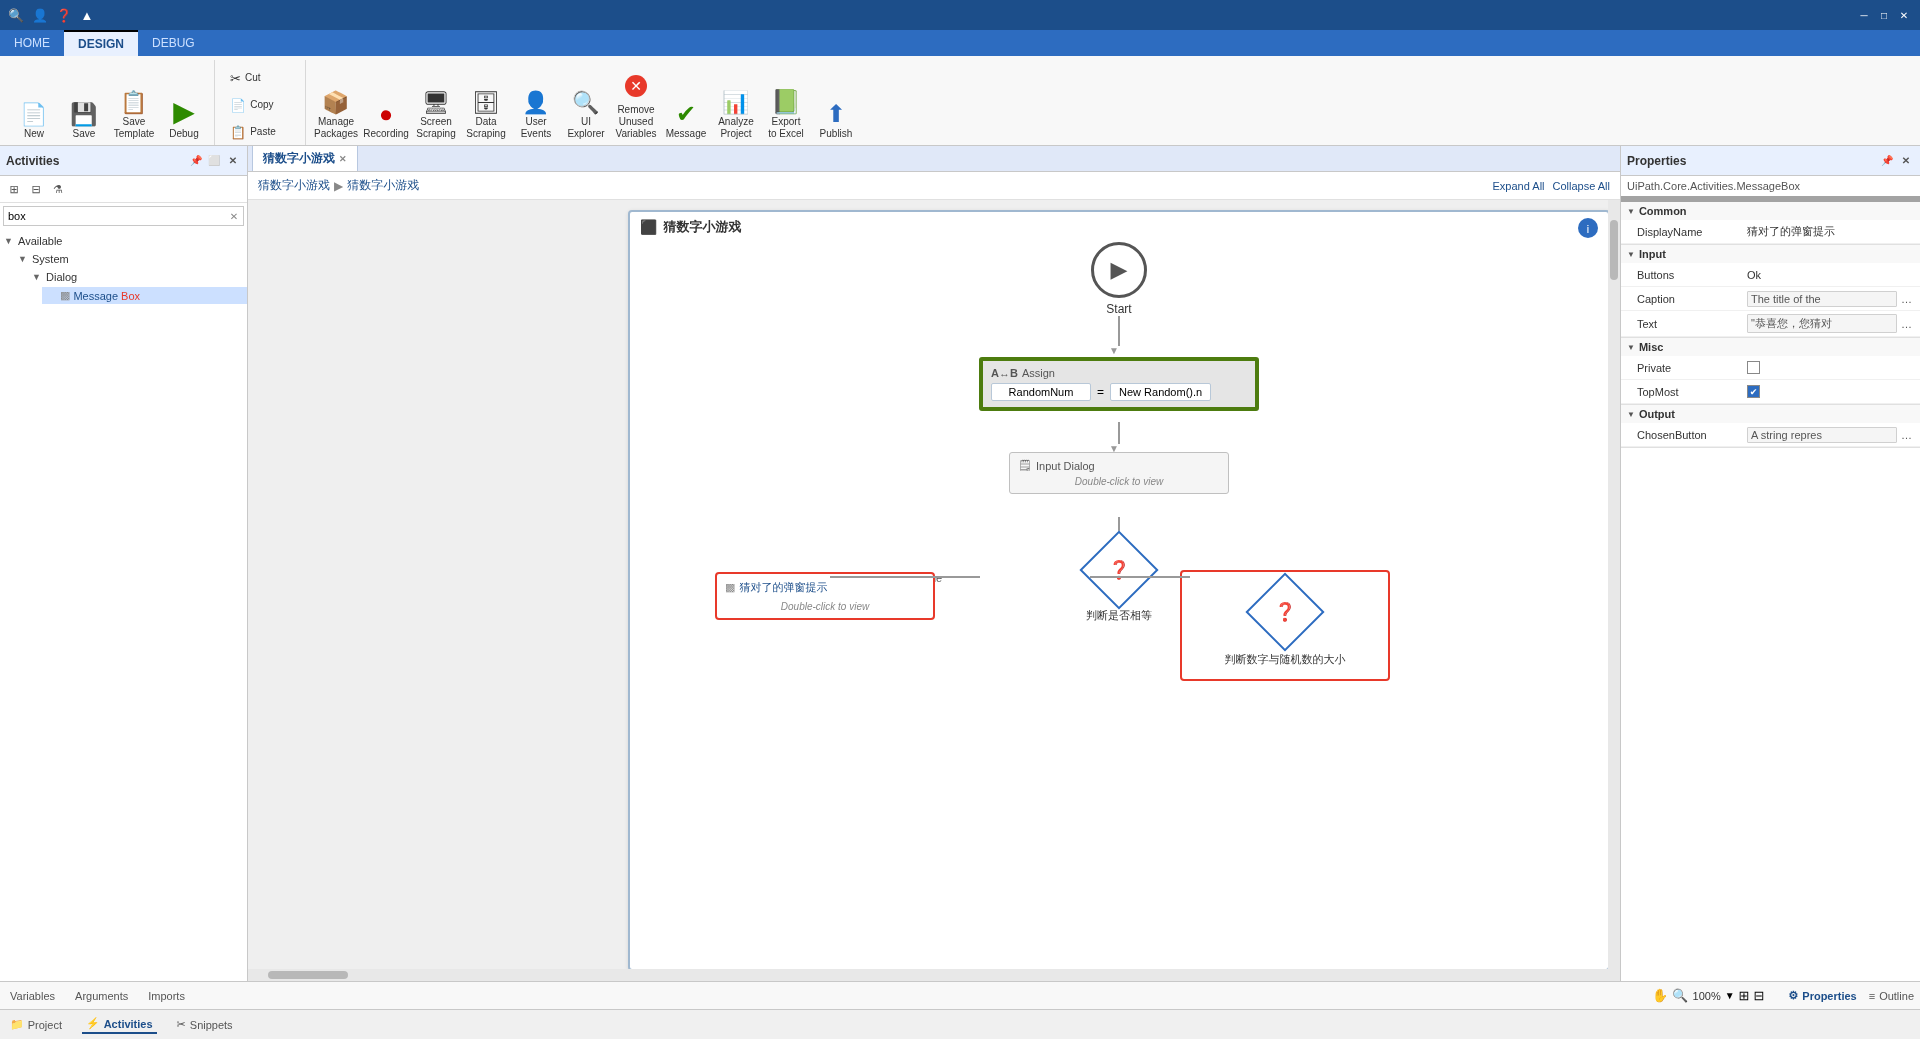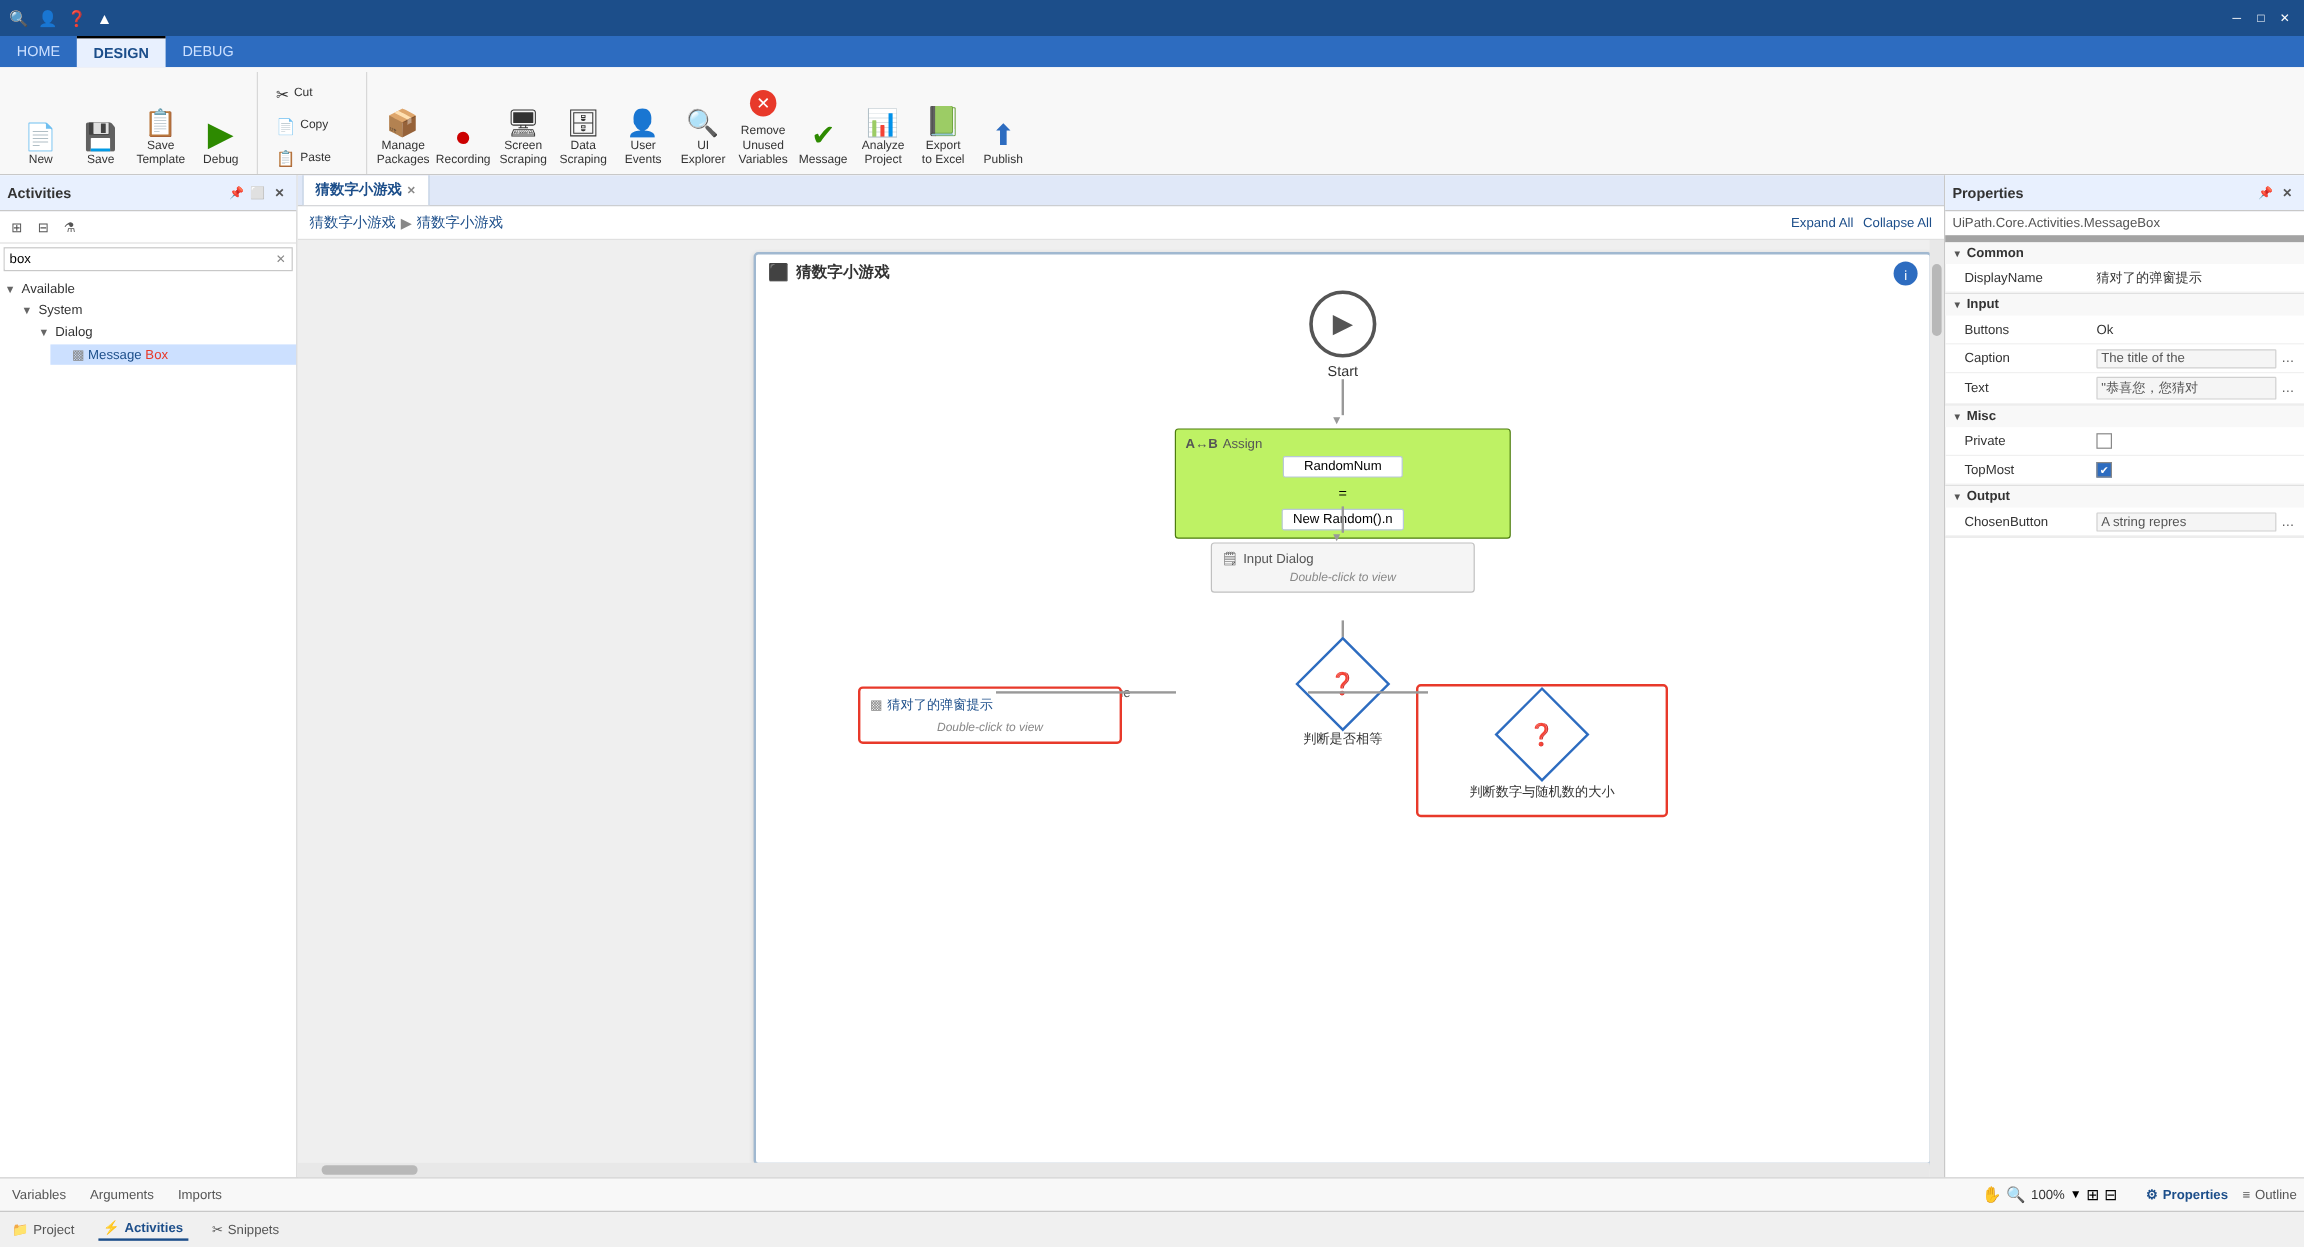--- a/index.html
+++ b/index.html
@@ -378,26 +378,26 @@
           <div class="wf-info-btn">ℹ</div>
 
           <div style="position:absolute; left:50%; transform:translateX(-50%); top:30px; display:flex; flex-direction:column; align-items:center; gap:4px;">
             <div style="width:56px; height:56px; border-radius:50%; border:3px solid #555; background:white; display:flex; align-items:center; justify-content:center; font-size:22px; color:#555; cursor:pointer;">▶</div>
             <div style="font-size:12px; color:#333;">Start</div>
           </div>
 
           <div style="position:absolute; left:50%; transform:translateX(-50%); top:104px; width:2px; height:30px; background:#999;"></div>
           <div style="position:absolute; left:50%; transform:translateX(-50%); top:133px; font-size:10px; color:#999; width:10px; margin-left:-5px;">▼</div>
 
-          <div style="position:absolute; left:50%; transform:translateX(-50%); top:145px; width:280px; background:#bef264; border:1px solid #4d7c0f; border-radius:3px; padding:6px 8px;">
+          <div style="position:absolute; left:50%; transform:translateX(-50%); top:145px; width:280px; background:#e5e5e5; border:4px solid #4d7c0f; border-radius:3px; padding:6px 8px;">
             <div style="font-size:11px; color:#555; display:flex; align-items:center; gap:4px;">
               <span style="font-weight:600; color:#555;">A↔B</span>
               <span>Assign</span>
             </div>
-            <div style="display:flex; align-items:center; gap:6px; margin-top:4px;flex-direction:column;">
+            <div style="display:flex; align-items:center; gap:6px; margin-top:4px;">
               <div style="background:white; border:1px solid #b8c8d8; padding:2px 8px; font-size:11px; border-radius:2px; min-width:100px; text-align:center;">RandomNum</div>
               <span>=</span>
               <div style="background:white; border:1px solid #b8c8d8; padding:2px 8px; font-size:11px; border-radius:2px; min-width:100px; text-align:center;">New Random().n</div>
             </div>
           </div>
 
           <div style="position:absolute; left:50%; transform:translateX(-50%); top:210px; width:2px; height:22px; background:#999;"></div>
           <div style="position:absolute; left:50%; transform:translateX(-50%); top:231px; font-size:10px; color:#999; width:10px; margin-left:-5px;">▼</div>
 
           <div style="position:absolute; left:50%; transform:translateX(-50%); top:240px; width:220px; background:#f5f5f5; border:1px solid #c0c0c0; border-radius:3px; padding:6px 8px;">

